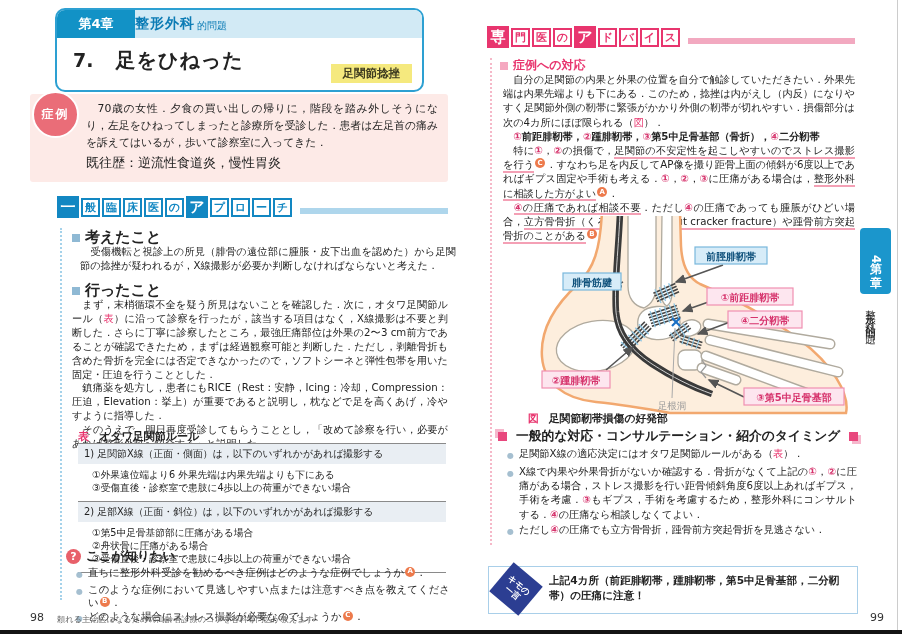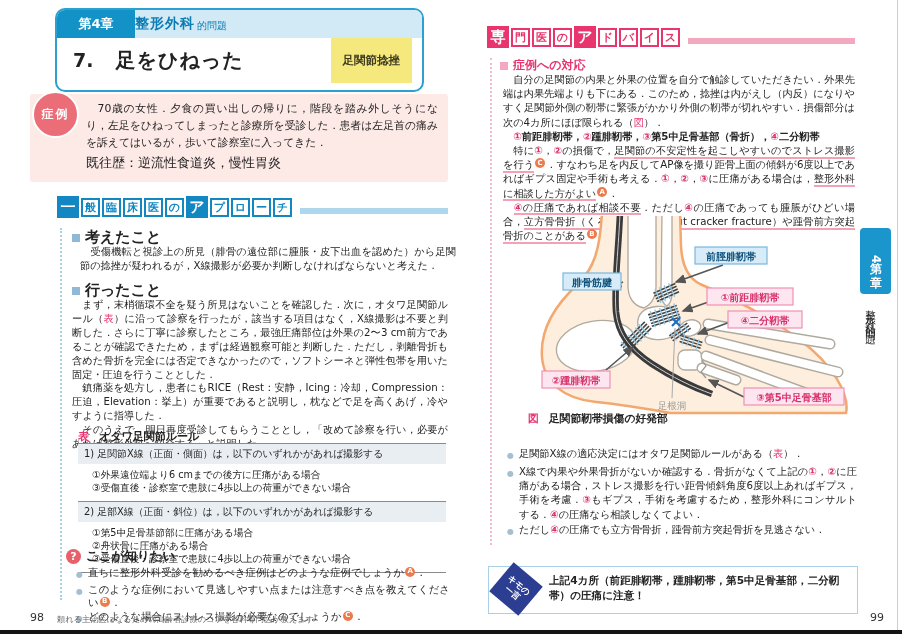--- a/index.html
+++ b/index.html
@@ -9,21 +9,21 @@
   
   .hdrbox{left:55px;top:8px;width:365px;height:80px;border:2px solid #2da0d2;border-radius:10px;background:#fff;overflow:hidden;}
   .hdrstrip{display:flex;height:28px;}
   .chtab{width:78px;background:#1292c6;color:#fff;font-weight:bold;font-size:13px;display:flex;align-items:center;justify-content:center;}
   .chrest{flex:1;background:#d2eaf5;display:flex;align-items:center;color:#0c7cb5;}
   .chmain{font-weight:bold;font-size:14px;letter-spacing:1px;}
   .chsub{font-size:10px;margin-left:2px;padding-top:3px;}
   .titlerow{padding:9px 0 0 16px;display:flex;align-items:baseline;}
   .tnum{font-weight:bold;font-size:19px;}
   .ttl{font-weight:bold;font-size:20px;margin-left:22px;letter-spacing:1px;}
-  .badge{position:absolute;right:10px;bottom:7px;background:#f5e97e;padding:15px 12px;font-size:11.5px;font-weight:bold;color:#3d3a20;}
+  .badge{position:absolute;right:10px;bottom:7px;background:#f5e97e;padding:2px 12px;font-size:11.5px;font-weight:bold;color:#3d3a20;}
   
   .casebox{left:30px;top:94px;width:418px;height:88px;background:#fdeae7;border-radius:3px;}
   .casebadge{position:absolute;left:2px;top:-3px;width:43px;height:43px;border-radius:50%;background:#ea6d78;border:2.5px solid #fff;
              display:flex;align-items:center;justify-content:center;color:#fff;font-weight:bold;font-size:12px;letter-spacing:2px;}
   .casetext{position:absolute;left:56px;top:7px;width:352px;font-size:10.8px;line-height:16.8px;text-align:justify;}
   .casehist{position:absolute;left:56px;top:60px;width:352px;font-size:13px;}
   
   .lethdr{display:flex;align-items:flex-end;}
   .hbig{width:22px;height:22px;display:flex;align-items:center;justify-content:center;color:#fff;font-weight:bold;font-size:15px;}
   .hsmall{width:15px;height:15px;display:inline-flex;align-items:center;justify-content:center;font-weight:bold;font-size:11px;
@@ -150,21 +150,21 @@
     <div class="para">　鎮痛薬を処方し，患者にもRICE（Rest：安静，Icing：冷却，Compression：圧迫，Elevation：挙上）が重要であると説明し，枕などで足を高くあげ，冷やすように指導した．</div>
     <div class="para">　そのうえで，明日再度受診してもらうこととし，「改めて診察を行い，必要があれば整形外科へ紹介する」と説明した．</div>
   </div>
 
   <div class="abs tblcap">
     <span class="red">表</span><span>オタワ足関節ルール</span>
   </div>
   <div class="abs tbl">
     <div class="tsechead">1) 足関節X線（正面・側面）は，以下のいずれかがあれば撮影する</div>
     <div class="titems">
-      <div>①外果遠位端より6 cmまでの後方に圧痛がある場合</div>
+      <div>①外果遠位端より6 外果先端は内果先端よりも下にある</div>
       <div>③受傷直後・診察室で患肢に4歩以上の荷重ができない場合</div>
     </div>
     <div class="tsechead">2) 足部X線（正面・斜位）は，以下のいずれかがあれば撮影する</div>
     <div class="titems">
       <div>①第5中足骨基節部に圧痛がある場合</div>
       <div>②舟状骨に圧痛がある場合</div>
       <div>③受傷直後・診察室で患肢に4歩以上の荷重ができない場合</div>
     </div>
   </div>
 
@@ -357,20 +357,25 @@
       <rect class="lblpink" x="214" y="172" width="100" height="17"></rect>
       <text class="lbltxtp" x="264" y="184.5" text-anchor="middle">③第5中足骨基部</text>
     </g>
   </svg>
 
   <div class="abs figcap" style="left:528px;top:412px;">
     <span class="red">図</span>
     <span>足関節靭帯損傷の好発部</span>
   </div>
 
+  <div class="abs timhead" style="left:498px;top:428px;">
+    <span class="deco-l"></span>
+    <span>一般的な対応・コンサルテーション・紹介のタイミング</span>
+    <span class="deco-r"></span>
+  </div>
   <div class="abs" style="left:505px;top:447px;width:352px;">
     <div class="qitem" style="margin-bottom:1px;">
         <span class="bullet">●</span>
         <span class="para" style="line-height:14.4px;"><span>足関節X線の適応決定にはオタワ足関節ルールがある（</span><span class="red">表</span><span>）．</span></span>
       </div>
     <div class="qitem" style="margin-bottom:1px;">
         <span class="bullet">●</span>
         <span class="para" style="line-height:14.4px;"><span>X線で内果や外果骨折がないか確認する．骨折がなくて上記の</span><span class="rednum">①</span><span>，</span><span class="rednum">②</span><span>に圧痛がある場合，ストレス撮影を行い距骨傾斜角度6度以上あればギプス，手術を考慮．</span><span class="rednum">③</span><span>もギプス，手術を考慮するため，整形外科にコンサルトする．</span><span class="rednum">④</span><span>の圧痛なら相談しなくてよい．</span></span>
       </div>
     <div class="qitem">

